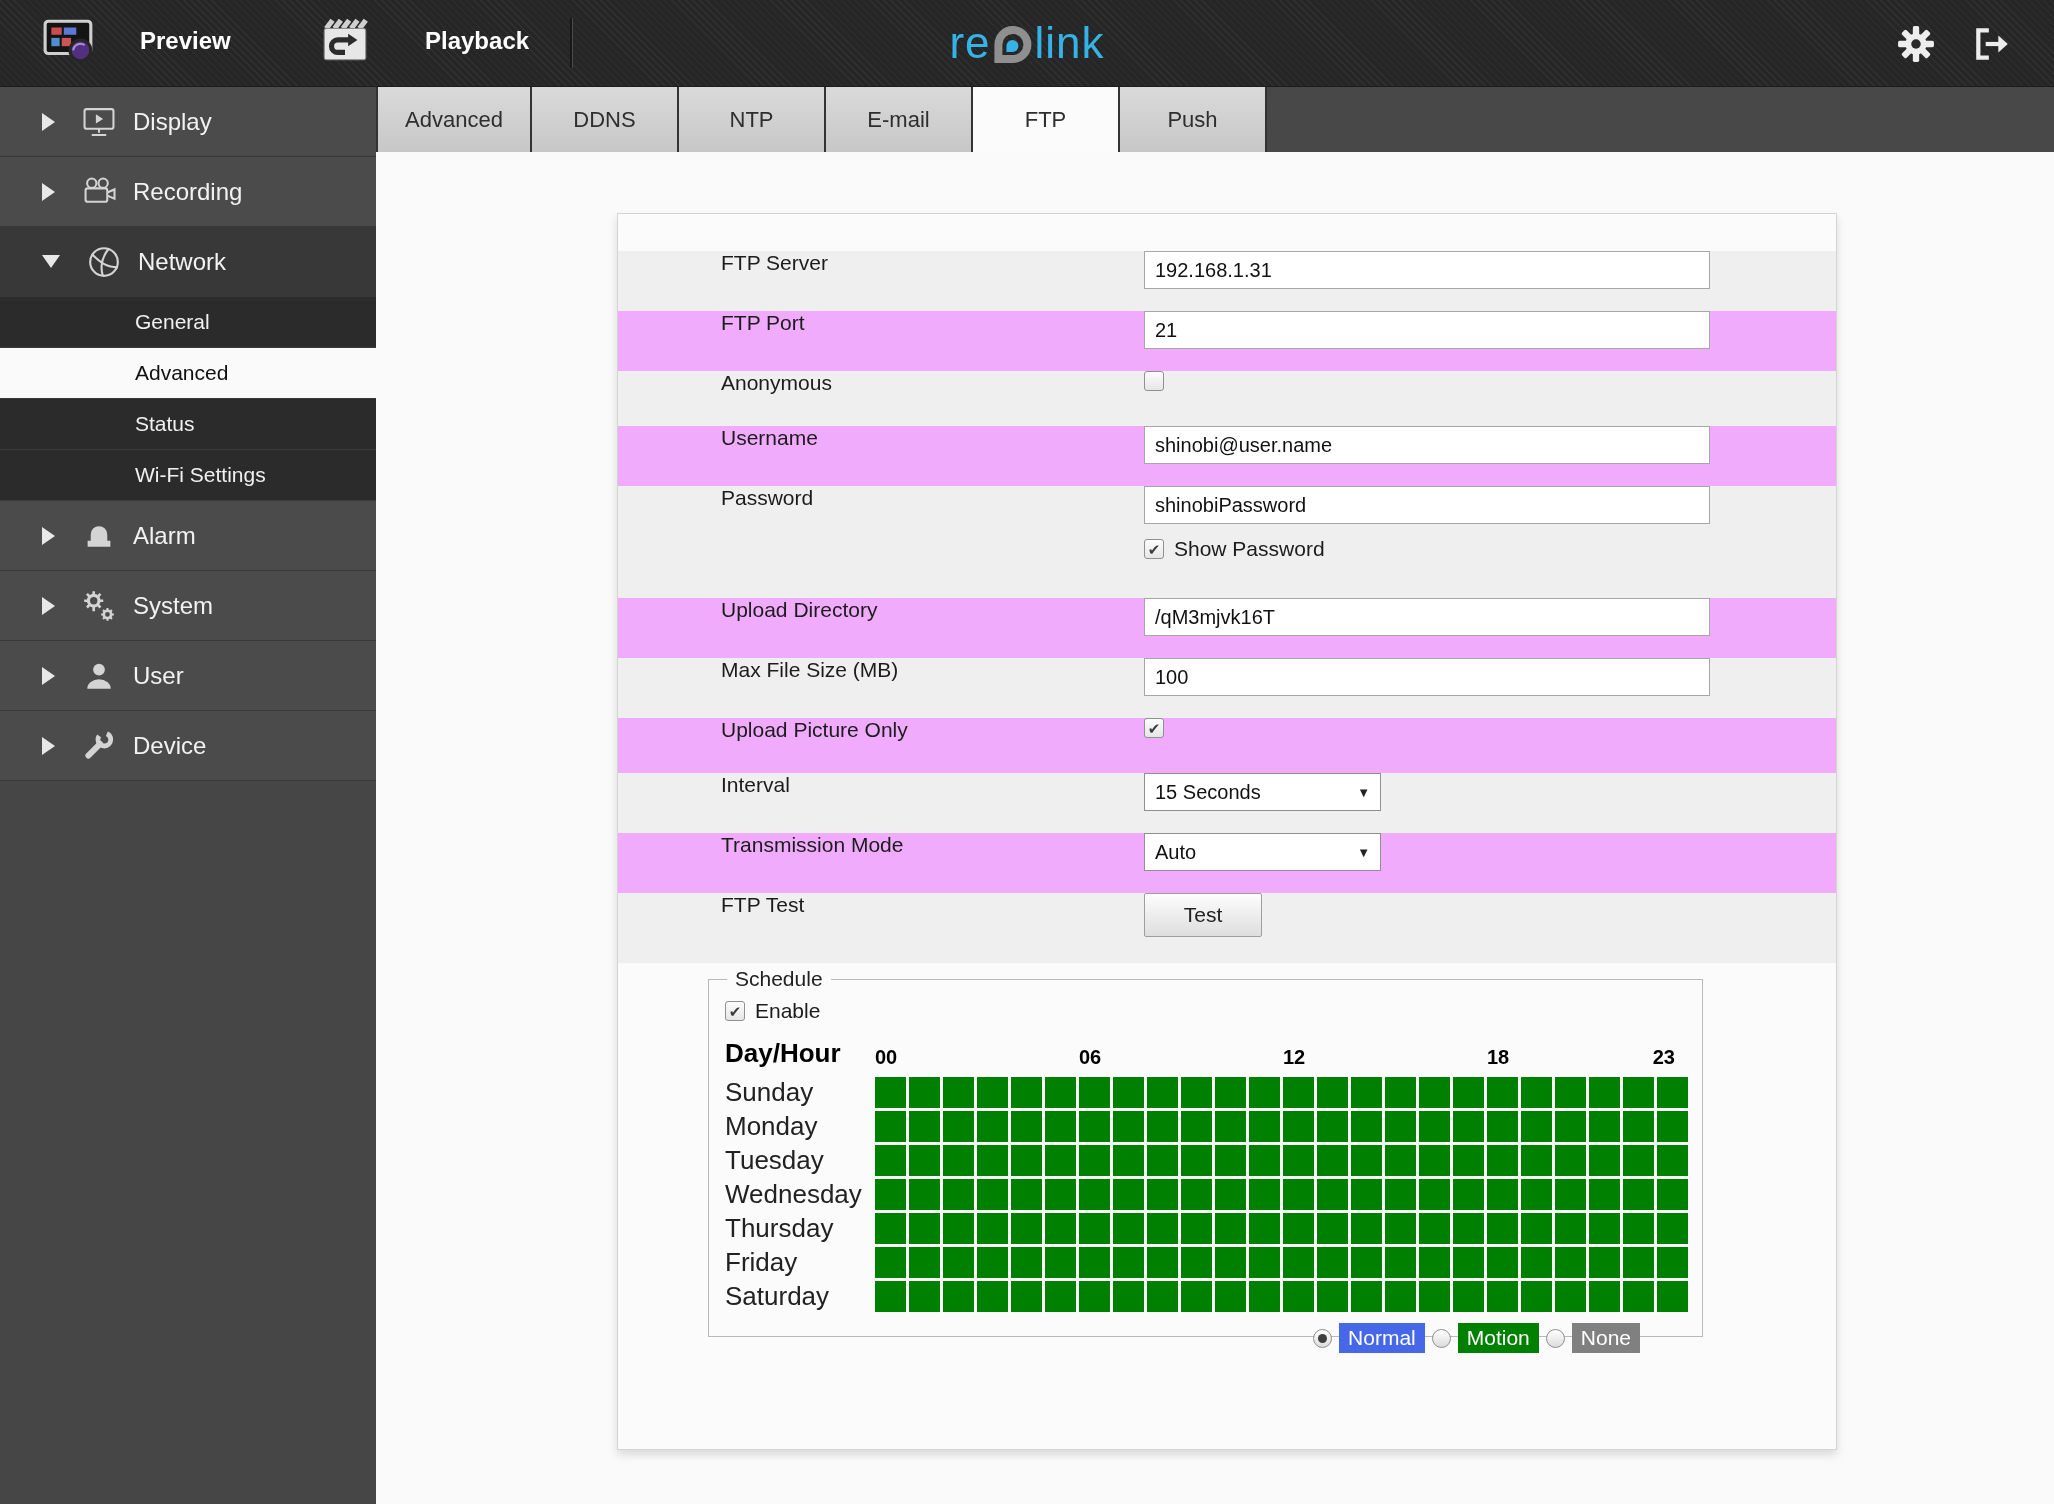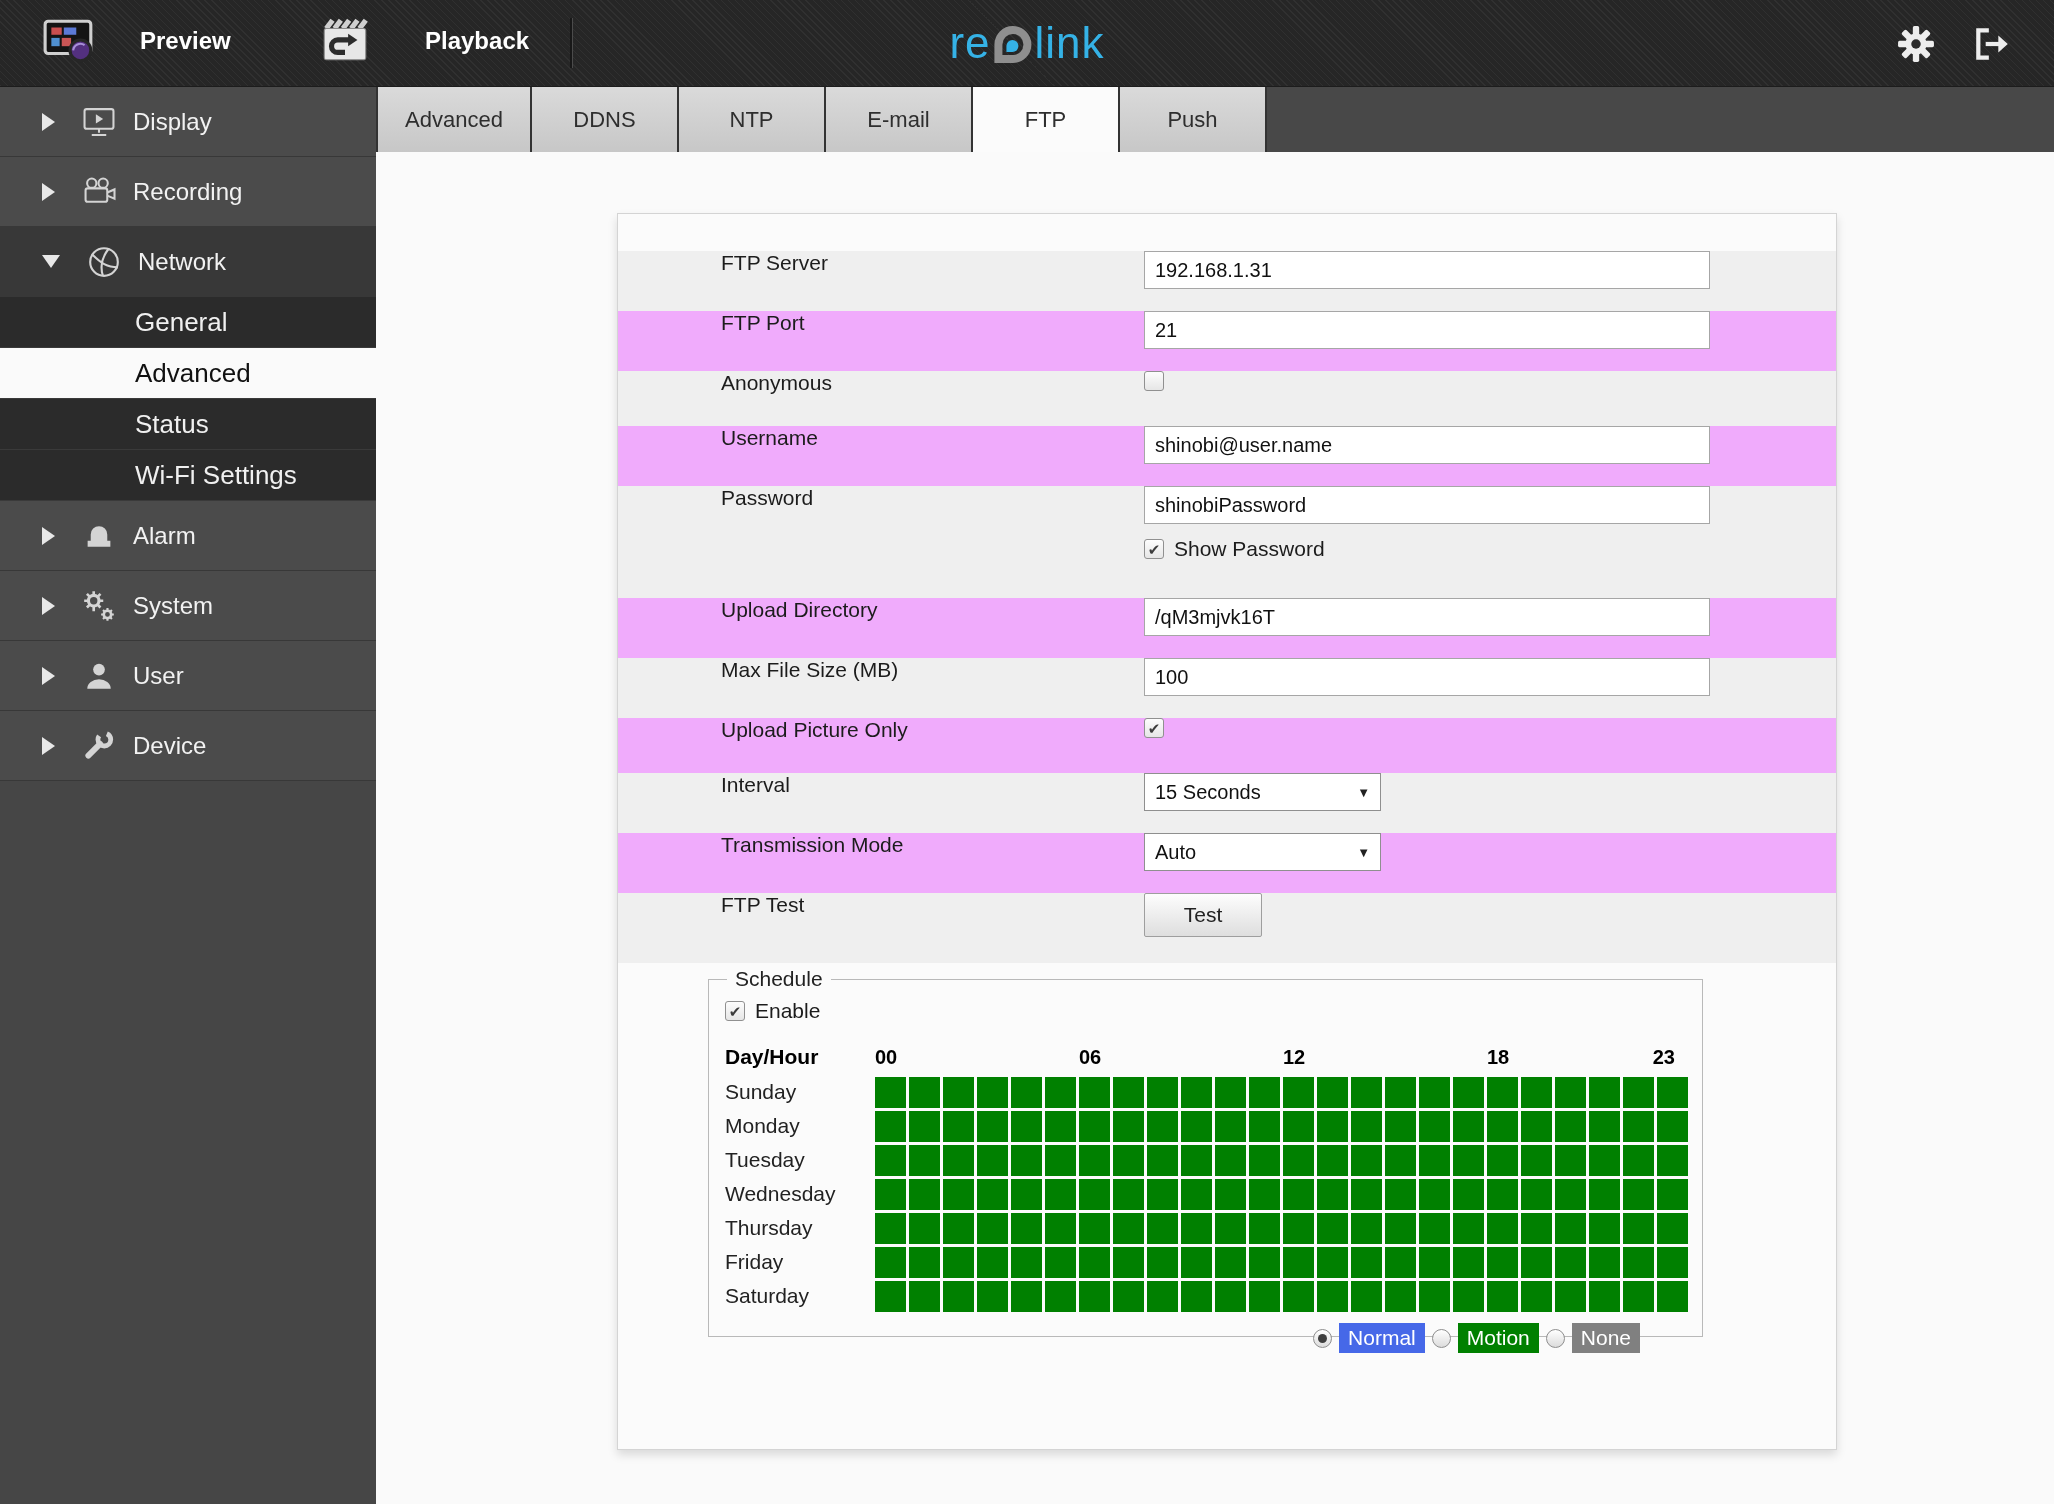--- a/index.html
+++ b/index.html
@@ -28,21 +28,21 @@
   .sidebar{position:absolute;left:0;top:87px;bottom:0;width:404px;background:#464646;}
   .sb-item{height:69px;background:#4b4b4b;border-bottom:1px solid #383838;
     display:flex;align-items:center;color:#f2f2f2;font-size:24px;cursor:pointer;}
   .sb-item.expanded{background:#383838;}
   .arrow{width:0;height:0;margin-left:42px;flex:none;}
   .arrow.right{border-left:13px solid #e8e8e8;border-top:9px solid transparent;border-bottom:9px solid transparent;}
   .arrow.down{border-top:13px solid #e8e8e8;border-left:9px solid transparent;border-right:9px solid transparent;}
   .sb-icon{margin-left:26px;width:36px;display:flex;align-items:center;justify-content:center;flex:none;}
   .sb-label{margin-left:16px;}
   .sb-sub{height:50px;background:#2b2b2b;border-bottom:1px solid #3a3a3a;
-    display:flex;align-items:center;padding-left:135px;color:#f0f0f0;font-size:26px;cursor:pointer;}
+    display:flex;align-items:center;padding-left:135px;color:#f0f0f0;font-size:21px;cursor:pointer;}
   .sb-sub.selected{background:#fafafa;color:#111;}
   
   .tabbar{position:absolute;left:376px;top:87px;right:0;height:65px;background:#484848;display:flex;}
   .tab{width:147px;height:65px;display:flex;align-items:center;justify-content:center;
     font-size:22px;color:#2e2e2e;background:linear-gradient(#dadada,#c7c7c7);
     border-right:2px solid #333;box-sizing:border-box;cursor:pointer;flex:none;}
   .tab:first-child{width:156px;border-left:2px solid #333;}
   .tab.active{background:#fbfbfb;}
   
   .content{position:absolute;left:376px;top:152px;right:0;bottom:0;background:#fafafa;}
@@ -68,21 +68,21 @@
   .btn{height:44px;min-width:118px;padding:0 24px;font-size:21px;color:#222;
     background:linear-gradient(#fdfdfd,#dedede);border:1px solid #9e9e9e;border-radius:2px;
     font-family:"Liberation Sans",sans-serif;cursor:pointer;}
   
   .fieldset-wrap{height:386px;}
   .sched{margin:4px 0 0 90px;width:993px;height:370px;border:1px solid #b9b9b9;
     padding:4px 14px 10px 14px;box-sizing:border-box;}
   .sched legend{font-size:21px;color:#222;padding:0 8px;margin-left:4px;}
   .enable-row{display:flex;align-items:center;gap:10px;margin:4px 0 16px 2px;font-size:21px;color:#1c1c1c;}
   .sched-head{display:flex;align-items:flex-end;height:30px;padding-bottom:6px;margin-left:2px;}
-  .day-col{width:150px;font-size:21px;color:#222;flex:none;}
+  .day-col{width:150px;font-size:26px;color:#222;flex:none;}
   .corner{font-weight:bold;color:#000;}
   .hours-area{position:relative;width:813px;height:24px;}
   .hour-label{position:absolute;bottom:0;font-weight:bold;font-size:20px;color:#000;}
   .sched-row{display:flex;align-items:center;height:34px;margin-left:2px;}
   .cells{display:flex;gap:3px;width:813px;}
   .cell{width:31px;height:31px;cursor:pointer;}
   .legend-row{display:flex;justify-content:flex-end;align-items:center;gap:7px;margin:10px 48px 0 0;}
   .radio{width:19px;height:19px;border-radius:50%;border:1px solid #8e8e8e;
     background:linear-gradient(#ffffff,#dcdcdc);display:inline-flex;align-items:center;justify-content:center;
     cursor:pointer;flex:none;box-sizing:border-box;}

